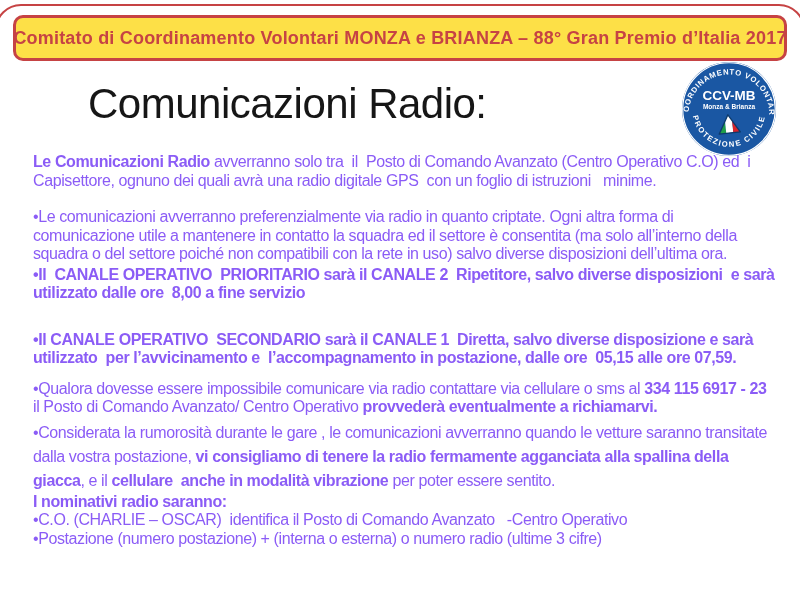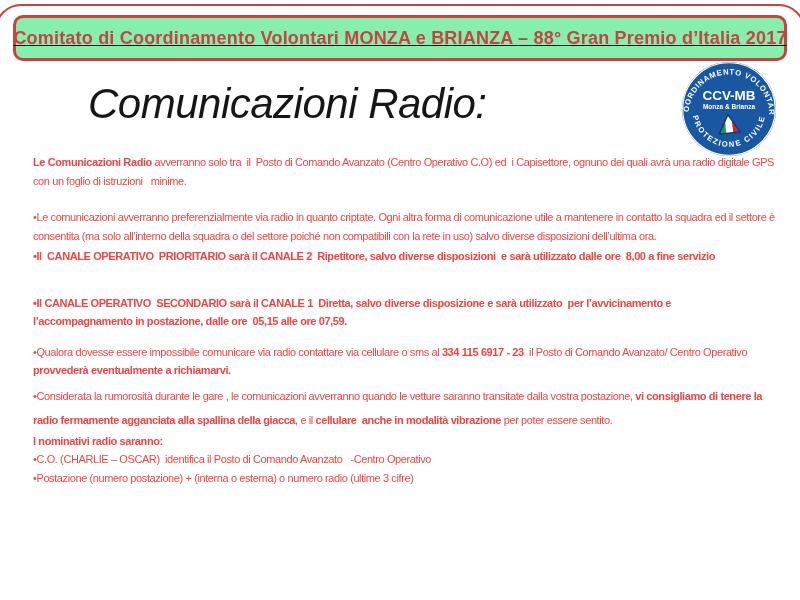--- a/index.html
+++ b/index.html
@@ -16,49 +16,48 @@
     left:-5px;right:-5px;top:4px;height:900px;
     border:2px solid #c64344;
     border-radius:26px;
     pointer-events:none;
   }
   .banner{
     position:absolute;
     left:13px;top:15px;width:768px;height:40px;
     border:3px solid #c64344;
     border-radius:10px;
-    background:#86efac;
-    display:flex;align-items:center;justify-content:center;text-decoration:underline;
+    background:#fde047;
+    display:flex;align-items:center;justify-content:center;
   }
   .banner span{
     color:#c64344;
     font-weight:bold;
     font-size:18px;
     letter-spacing:0.2px;
     white-space:nowrap;
   }
   .title{
     position:absolute;
     left:88px;top:80px;
     margin:0;
     font-size:42px;
     font-weight:400;
     color:#161616;
     letter-spacing:-0.5px;
-    font-style:italic;
   }
   .logo{
     position:absolute;
     left:681px;top:60px;width:96px;height:98px;
   }
   .body-text{
     position:absolute;
     left:33px;top:153px;width:742px;
-    color:#ef4444;
-    font-size:11px;
+    color:#8b5cf6;
+    font-size:16px;
     line-height:18.5px;
     letter-spacing:-0.4px;
   }
   .para{
     margin:0 0 0 0;
     white-space:pre-wrap;
   }
   .para b{font-weight:bold;}
   
   .body-text .para:nth-child(1){margin-bottom:18px;}

